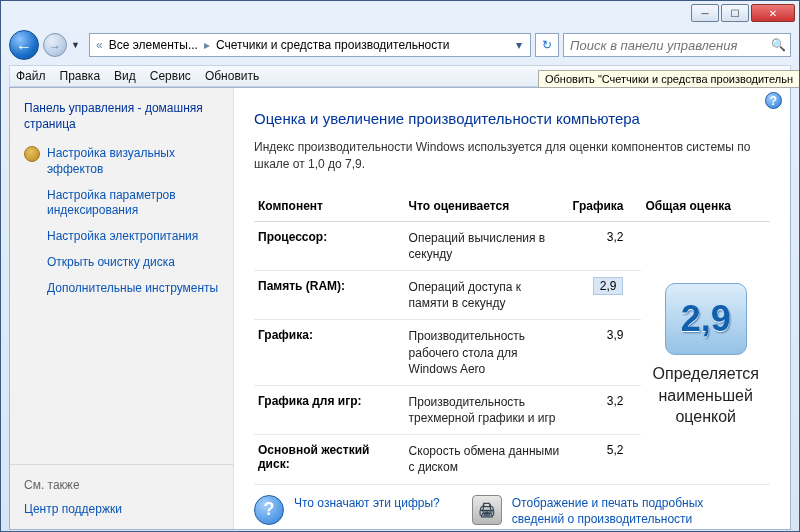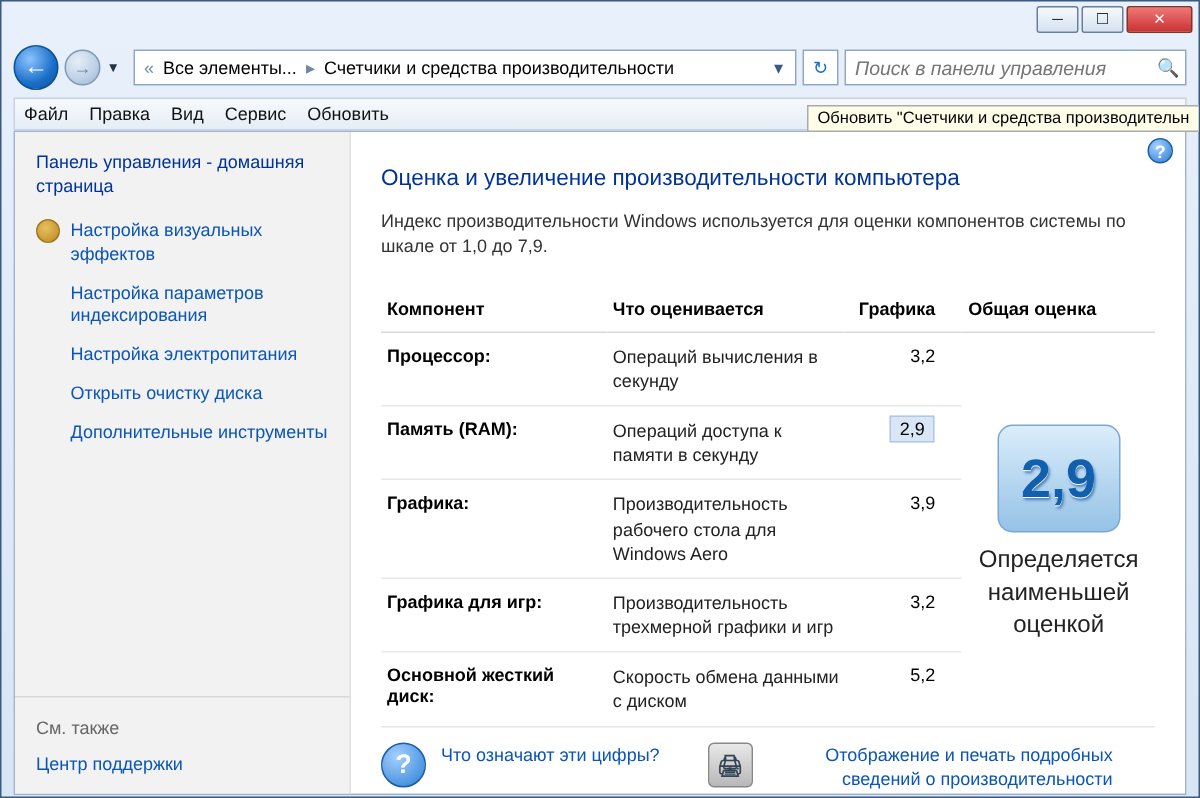--- a/index.html
+++ b/index.html
@@ -281,21 +281,20 @@
     background: linear-gradient(#e8e8e8, #b8b8b8);
     border: 1px solid #888;
     color: #345;
     font-size: 14px;
   }
   .fl-text {
     color: #0a55b6;
     font-size: 12px;
     line-height: 1.35;
     max-width: 230px;
-    text-align: right;
   }
 </style>
 </head>
 <body>
 
 <div class="window-frame">
 
   <div class="title-bar">
     <div class="win-button">─</div>
     <div class="win-button">☐</div>

